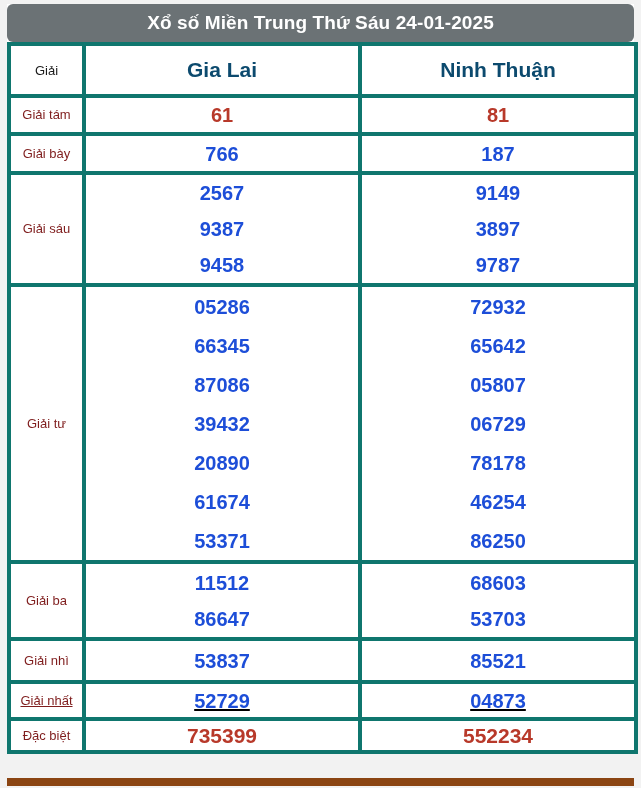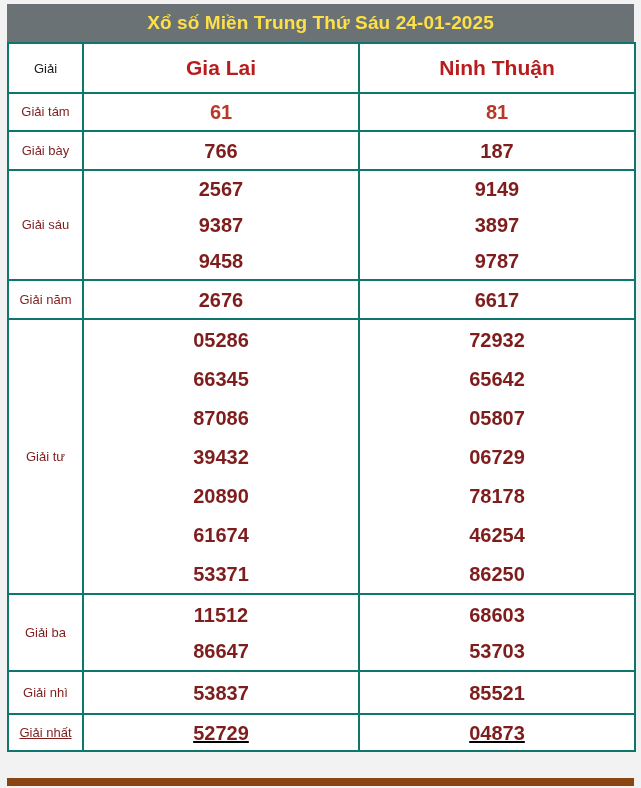--- a/index.html
+++ b/index.html
@@ -29,40 +29,41 @@
     top: 4px;
     width: 627px;
     background: #ffffff;
     box-sizing: border-box;
   }
 
   
   .title-bar {
     height: 38px;
     background: #6b7275;
-    color: #fde047;
+    color: #ffffff;
     font-size: 19px;
     font-weight: bold;
     display: flex;
     align-items: center;
     justify-content: center;
     letter-spacing: .1px;
     box-sizing: border-box;
+    border-radius: 6px;
   }
 
   
   table.result-table {
     border-collapse: collapse;
     width: 627px;
     table-layout: fixed;
     background: #ffffff;
   }
   table.result-table td,
   table.result-table th {
-    border: 2px solid #0f766e;
+    border: 4px solid #0f766e;
     box-sizing: border-box;
     background: #ffffff;
   }
   col.c-label { width: 75px; }
   col.c-prov  { width: 276px; }
 
   
   .prize-label {
     font-size: 13px;
     color: #7f1d1d;
@@ -70,21 +71,21 @@
     vertical-align: middle;
     font-weight: normal;
     padding: 2px 2px;
     line-height: 1.2;
   }
 
   
   .prov-head {
     font-size: 21px;
     font-weight: bold;
-    color: #b91c1c;
+    color: #0c4a6e;
     text-align: center;
     vertical-align: middle;
     height: 48px;
     padding: 12px;
   }
   .giai-head {
     font-size: 13px;
     font-weight: normal;
     color: #1a1a1a;
     text-align: center;
@@ -104,21 +105,21 @@
     display: flex;
     flex-direction: column;
     align-items: center;
     justify-content: center;
     width: 100%;
     height: 100%;
   }
   .num {
     font-size: 20px;
     font-weight: bold;
-    color: #7f1d1d;
+    color: #1d4ed8;
     line-height: 1;
     display: block;
   }
 
   
   .r-tam   td { height: 38px; }
   .r-bay   td { height: 39px; }
   .r-sau   td { height: 110px; }
   .r-nam   td { height: 39px; }
   .r-tu    td { height: 267px; }
@@ -212,33 +213,20 @@
               </div>
             </td>
             <td class="num-cell">
               <div class="num-stack">
                 <span class="num">9149</span>
                 <span class="num">3897</span>
                 <span class="num">9787</span>
               </div>
             </td>
           </tr>
-          <tr class="r-nam">
-            <td class="prize-label">Giải năm</td>
-            <td class="num-cell">
-              <div class="num-stack">
-                <span class="num">2676</span>
-              </div>
-            </td>
-            <td class="num-cell">
-              <div class="num-stack">
-                <span class="num">6617</span>
-              </div>
-            </td>
-          </tr>
           <tr class="r-tu">
             <td class="prize-label">Giải tư</td>
             <td class="num-cell">
               <div class="num-stack">
                 <span class="num">05286</span>
                 <span class="num">66345</span>
                 <span class="num">87086</span>
                 <span class="num">39432</span>
                 <span class="num">20890</span>
                 <span class="num">61674</span>
@@ -291,20 +279,33 @@
               <div class="num-stack">
                 <span class="num">52729</span>
               </div>
             </td>
             <td class="num-cell">
               <div class="num-stack">
                 <span class="num">04873</span>
               </div>
             </td>
           </tr>
+          <tr class="r-db">
+            <td class="prize-label">Đặc biệt</td>
+            <td class="num-cell">
+              <div class="num-stack">
+                <span class="num hot">735399</span>
+              </div>
+            </td>
+            <td class="num-cell">
+              <div class="num-stack">
+                <span class="num hot">552234</span>
+              </div>
+            </td>
+          </tr>
         </tbody>
     </table>
 
   </div>
 
   <div class="footer-bar"></div>
 
 </div>
 
 </body></html>

